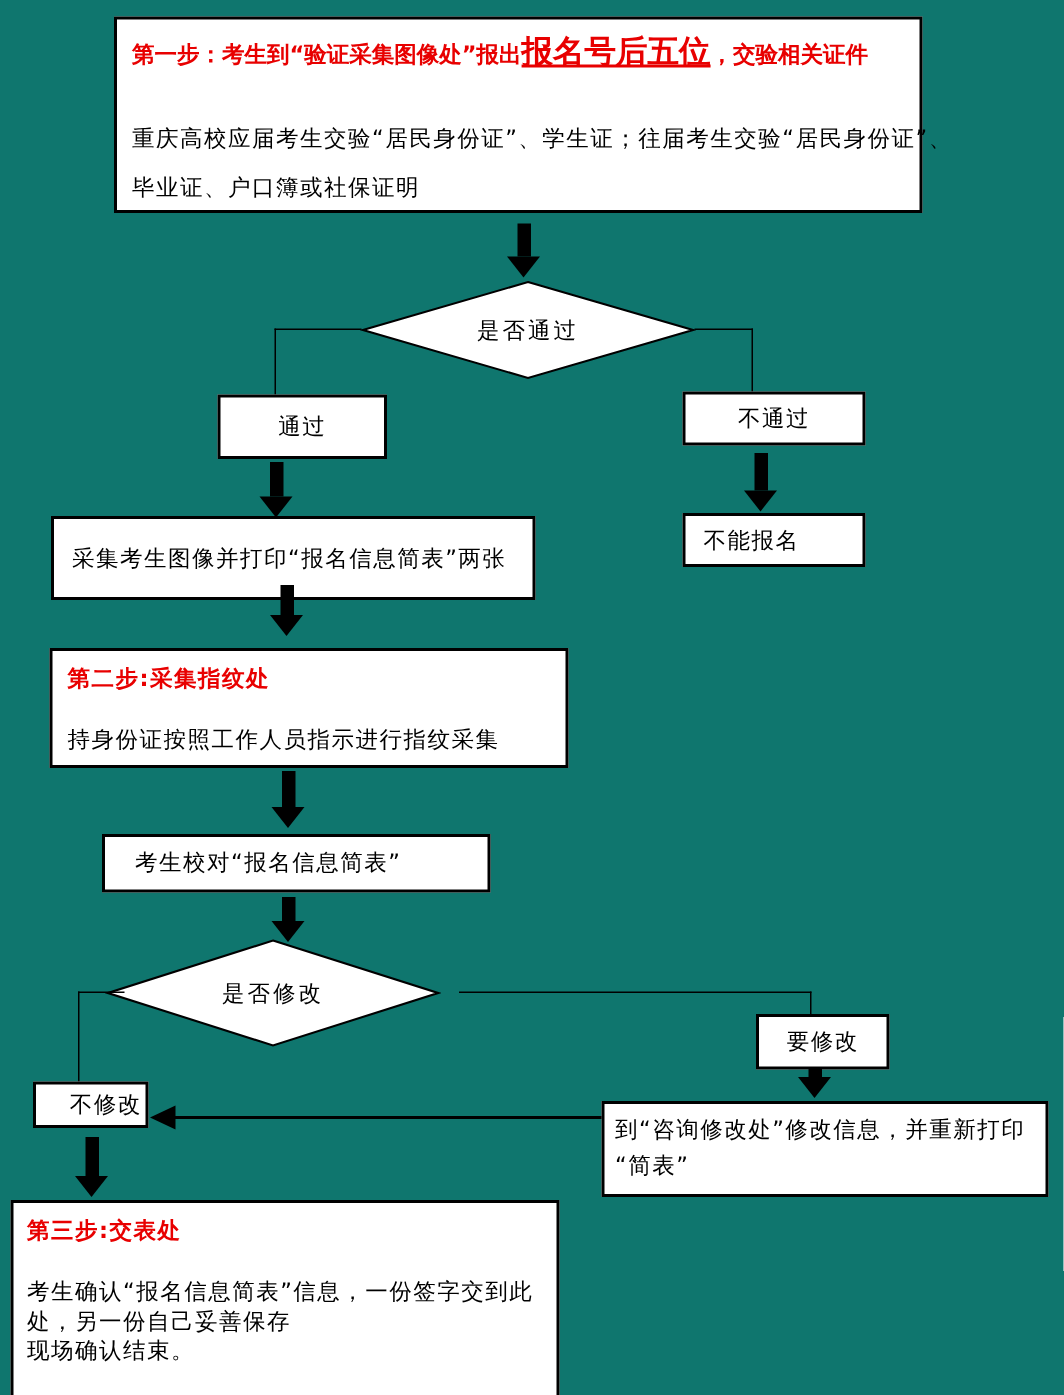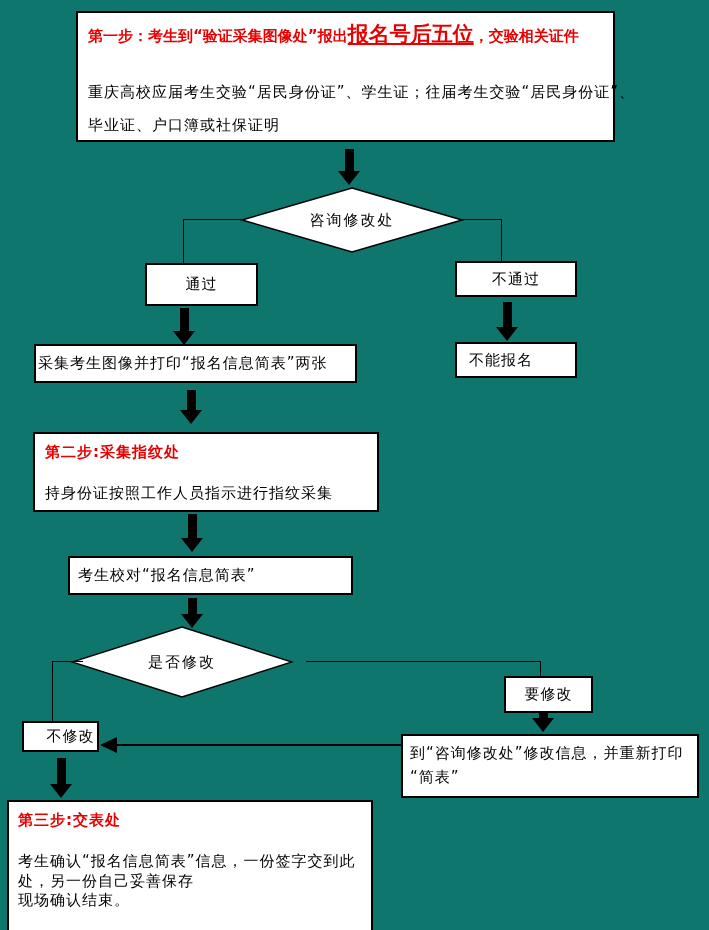--- a/index.html
+++ b/index.html
@@ -40,41 +40,41 @@
 
   <div class="barrow" style="left:338px;top:149px;height:36px;">
     <div class="stem"></div>
     <div class="head"></div>
   </div>
 
   <div class="diamond" style="left:240px;top:187px;width:224px;height:66px;">
     <svg width="224" height="66" viewBox="0 0 224 66">
       <polygon points="112,1 222,33 112,65 2,33" fill="#ffffff" stroke="#000000" stroke-width="1.4"></polygon>
     </svg>
-    <div class="dlabel">咨询修改处</div>
+    <div class="dlabel">是否通过</div>
   </div>
 
   <div class="hline" style="left:183px;top:219px;width:58px;height:1.4px;"></div>
   <div class="vline" style="left:183px;top:219px;width:1.4px;height:45px;"></div>
   <div class="hline" style="left:463px;top:219px;width:39px;height:1.4px;"></div>
   <div class="vline" style="left:501px;top:219px;width:1.4px;height:43px;"></div>
 
   <div class="box center" style="left:145px;top:263px;width:113px;height:43px;">
     <span class="lbl">通过</span>
   </div>
   <div class="box center" style="left:455px;top:261px;width:122px;height:36px;">
     <span class="lbl">不通过</span>
   </div>
 
   <div class="barrow" style="left:173px;top:308px;height:37px;">
     <div class="stem"></div>
     <div class="head"></div>
   </div>
 
-  <div class="box vcenter" style="left:34px;top:344px;width:323px;height:39px;padding-left:2px;">
+  <div class="box vcenter" style="left:34px;top:344px;width:323px;height:56px;padding-left:12px;">
     <span class="lbl">采集考生图像并打印“报名信息简表”两张</span>
   </div>
 
   <div class="barrow" style="left:496px;top:302px;height:39px;">
     <div class="stem"></div>
     <div class="head"></div>
   </div>
 
   <div class="box vcenter" style="left:455px;top:342px;width:122px;height:36px;padding-left:12px;">
     <span class="lbl">不能报名</span>
@@ -88,21 +88,21 @@
   <div class="box" style="left:33px;top:432px;width:346px;height:80px;">
     <div class="abs lbl red" style="left:10px;top:9px;">第二步:采集指纹处</div>
     <div class="abs lbl" style="left:10px;top:50px;">持身份证按照工作人员指示进行指纹采集</div>
   </div>
 
   <div class="barrow" style="left:181px;top:514px;height:38px;">
     <div class="stem"></div>
     <div class="head"></div>
   </div>
 
-  <div class="box vcenter" style="left:68px;top:556px;width:285px;height:39px;padding-left:8px;">
+  <div class="box vcenter" style="left:68px;top:556px;width:259px;height:39px;padding-left:20px;">
     <span class="lbl">考生校对“报名信息简表”</span>
   </div>
 
   <div class="barrow" style="left:181px;top:598px;height:30px;">
     <div class="stem"></div>
     <div class="head"></div>
   </div>
 
   <div class="diamond" style="left:70px;top:626px;width:224px;height:72px;">
     <svg width="224" height="72" viewBox="0 0 224 72">

